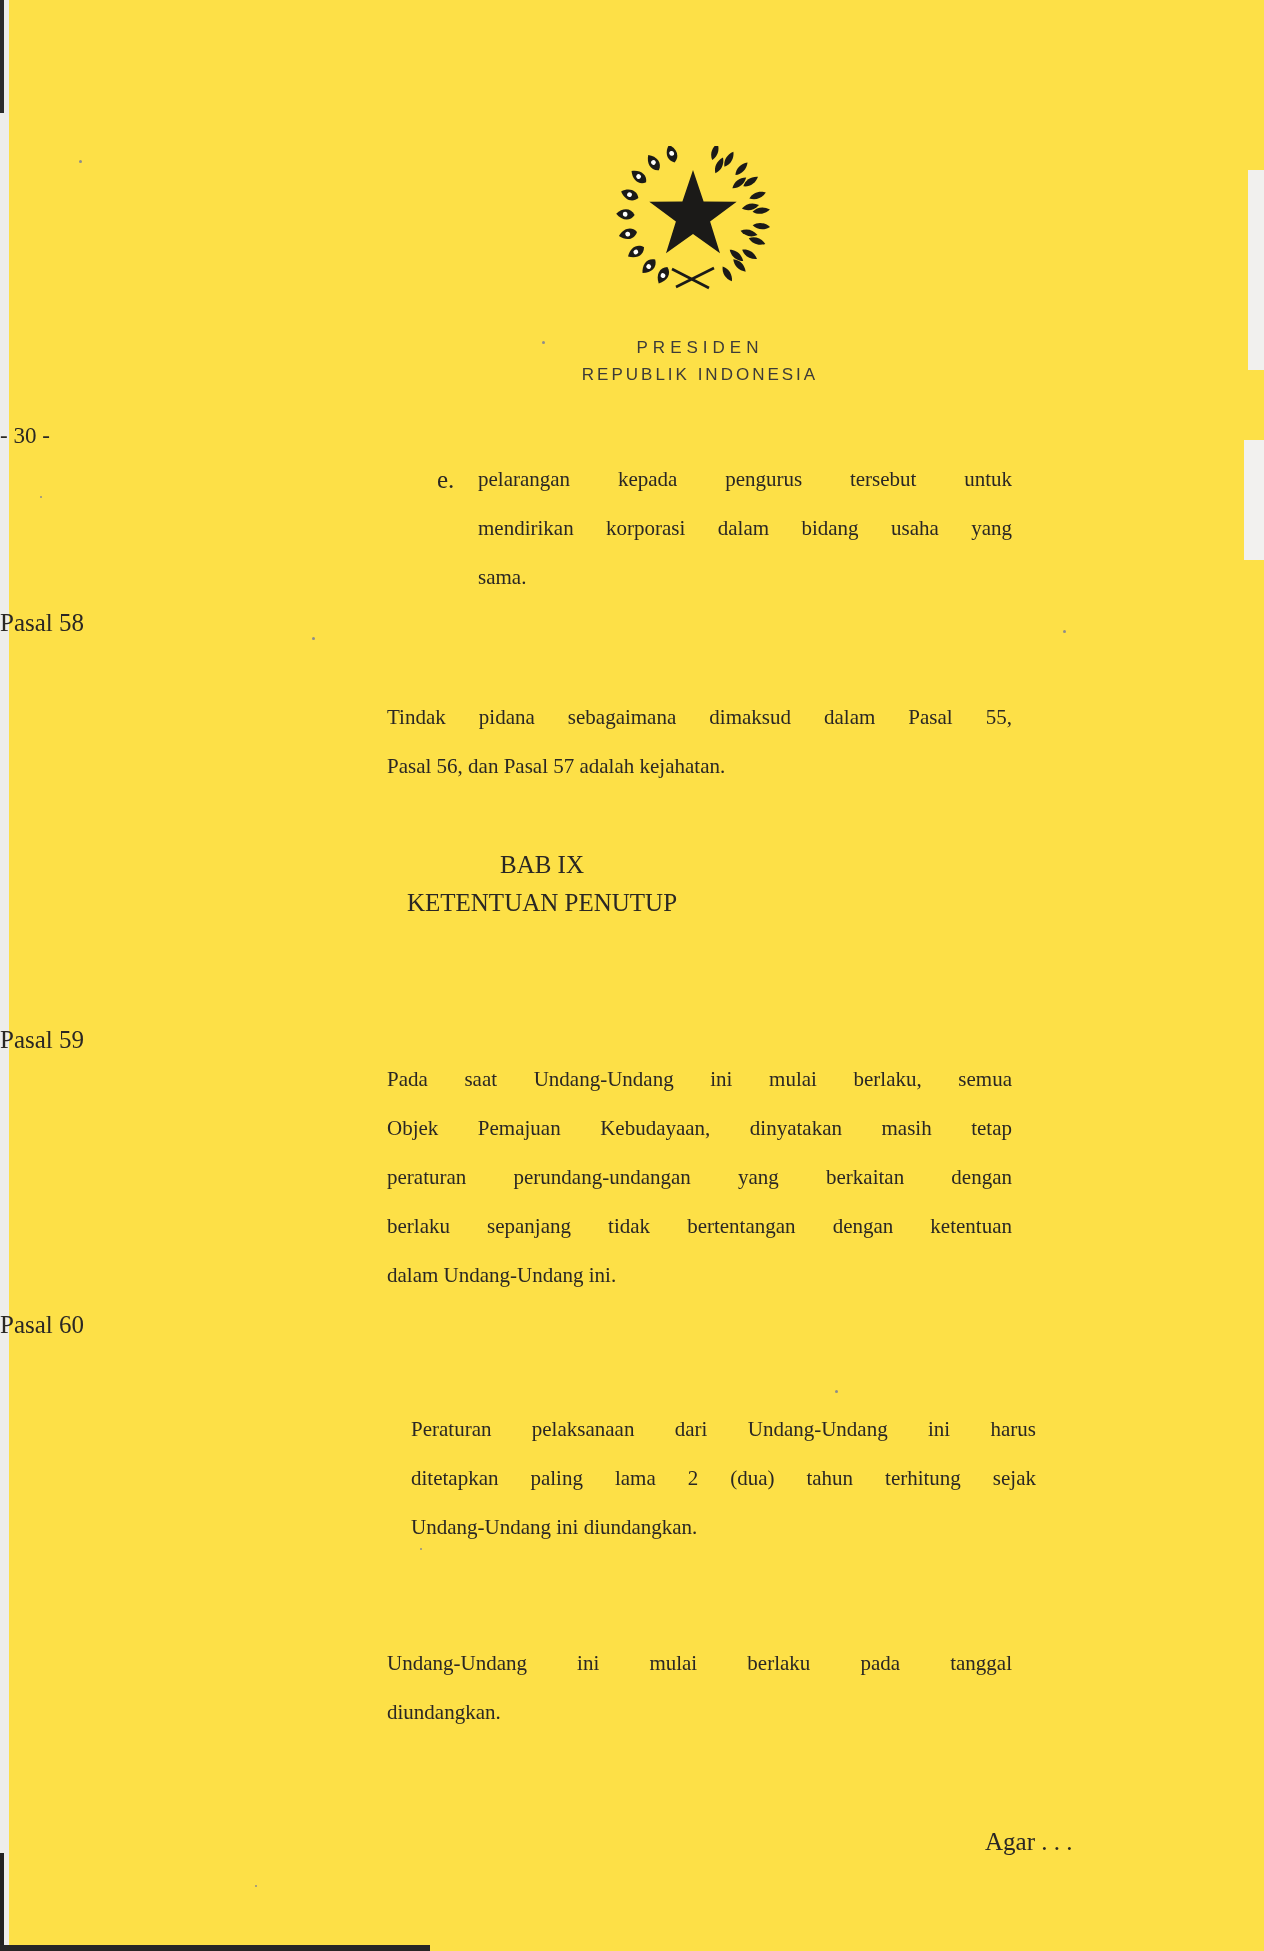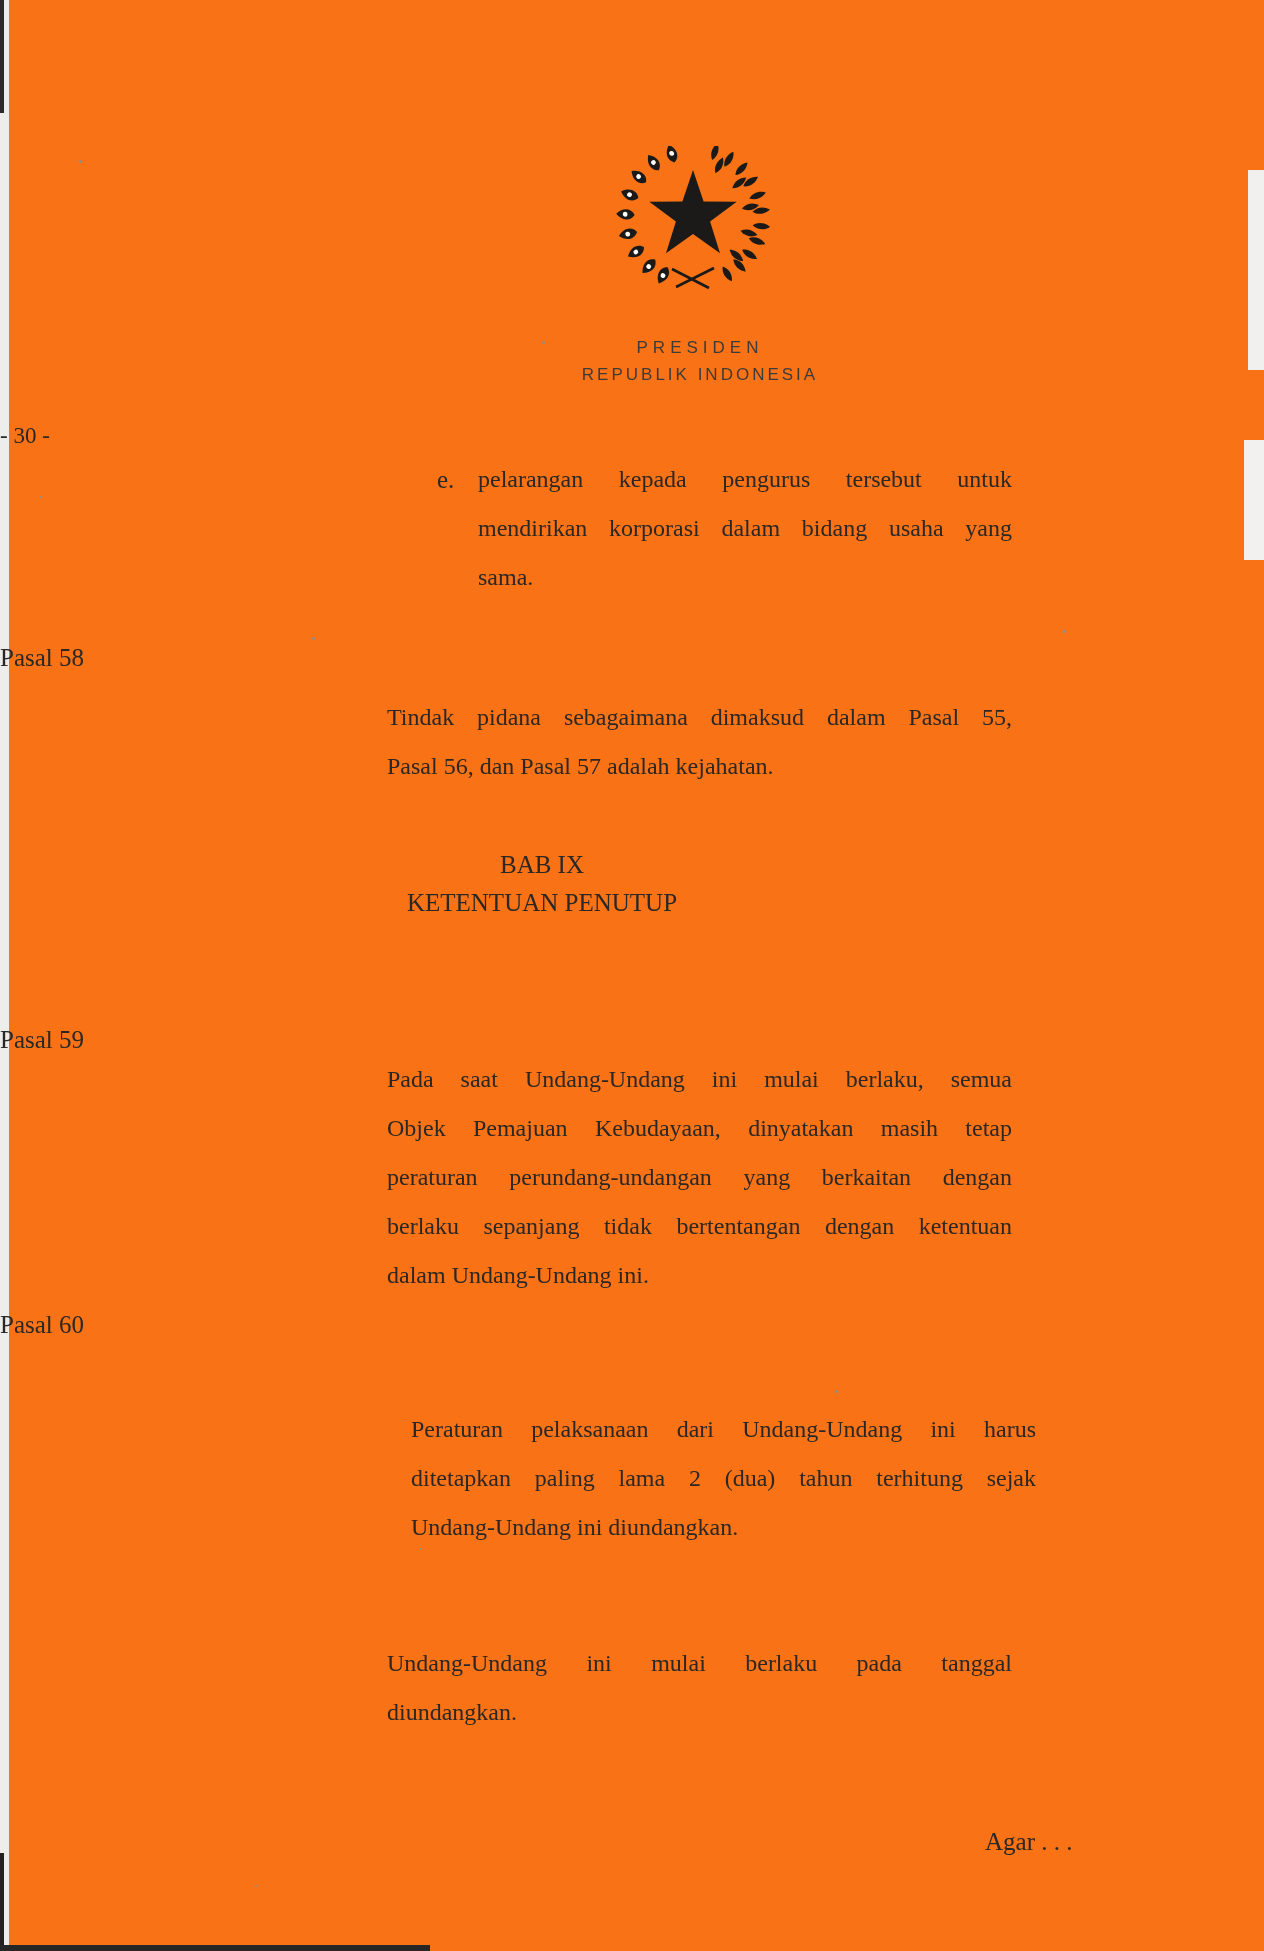--- a/index.html
+++ b/index.html
@@ -1,21 +1,21 @@
 <!DOCTYPE html>
 <html><head>
 <meta charset="utf-8">
 <style>
   html,body { margin:0; padding:0; }
   body { background:#ffffff; }
   .page {
     position:relative;
     width:1264px;
     height:1951px;
-    background:#f97316;
+    background:#fde047;
     overflow:hidden;
     font-family:"Liberation Serif", serif;
     color:#2a2724;
   }
   
   .edge-left-band   { position:absolute; left:0; top:0; width:9px; height:1951px; background:#ededeb; }
   .edge-top-left    { position:absolute; left:0; top:0; width:4px; height:113px; background:#2b2b2b; }
   .edge-bottom-left { position:absolute; left:0; top:1853px; width:4px; height:98px; background:#222; }
   .edge-bottom-line { position:absolute; left:0; top:1945px; width:430px; height:6px; background:#262626; }
   .edge-right-smudge1 { position:absolute; left:1248px; top:170px; width:16px; height:200px; background:#f1f0ee; }
@@ -43,21 +43,21 @@
   .page-number { font-size:23px; }
 
   .bab-block { position:absolute; left:0; top:846px; width:1084px; text-align:center; font-size:25px; line-height:38px; }
 
   
   .para { position:absolute; width:625px; left:387px; }
   .line {
     height:49px; line-height:49px;
     text-align:justify;
     overflow:hidden;
-    font-size:24px;
+    font-size:21px;
     white-space:normal;
   }
   .line:not(.last)::after { content:""; display:inline-block; width:100%; height:0; vertical-align:top; }
   .line.last { text-align:left; }
 
   .list-item { position:absolute; left:437px; top:455px; width:575px; }
   .list-item .label { position:absolute; left:0; top:0; height:49px; line-height:49px; font-size:25px; }
   .list-item .list-text { margin-left:41px; width:534px; }
 
   .continuation { position:absolute; left:985px; top:1827px; font-size:25px; line-height:30px; }
@@ -134,21 +134,21 @@
 
   <div class="list-item">
     <div class="label">e.</div>
     <div class="list-text">
       <div class="line">pelarangan kepada pengurus tersebut untuk</div>
       <div class="line">mendirikan korporasi dalam bidang usaha yang</div>
       <div class="line last">sama.</div>
     </div>
   </div>
 
-  <div class="center-text" style="top:643px;">Pasal 58</div>
+  <div class="center-text" style="top:608px;">Pasal 58</div>
   <div class="para" style="top:693px;">
     <div class="line">Tindak pidana sebagaimana dimaksud dalam Pasal 55,</div>
     <div class="line last">Pasal 56, dan Pasal 57 adalah kejahatan.</div>
   </div>
 
   <div class="bab-block">
     <div>BAB IX</div>
     <div>KETENTUAN PENUTUP</div>
   </div>
 

